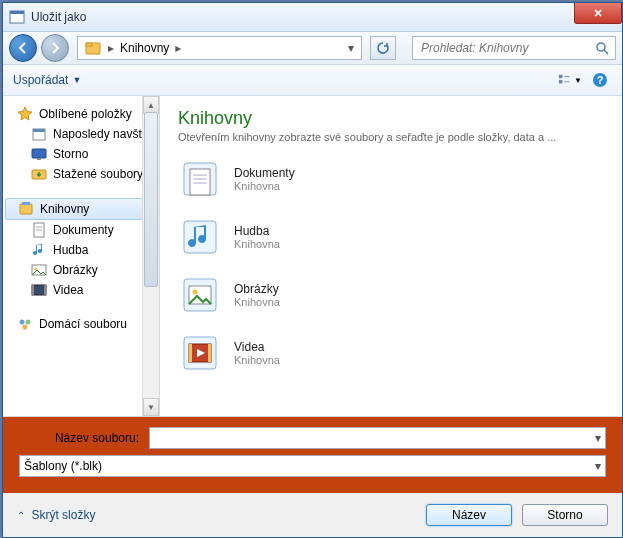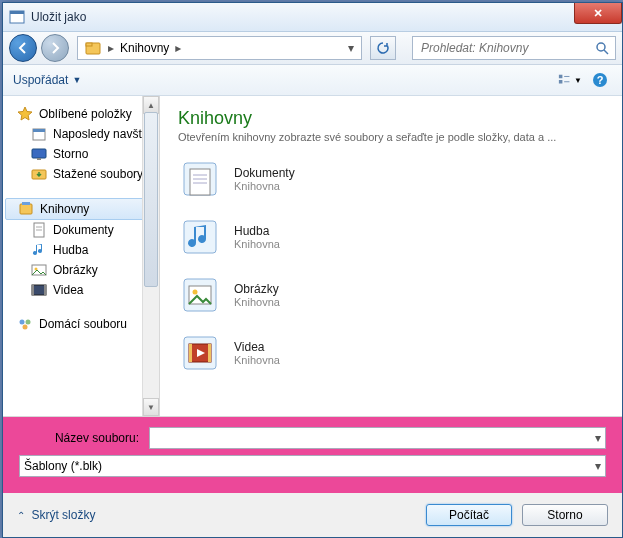--- a/index.html
+++ b/index.html
@@ -35,21 +35,21 @@
 .sidebar .item.sub{padding-left:28px;}
 .sidebar .item.sel{background:linear-gradient(#eaf3fc,#d4e7fa);border:1px solid #a8cdf0;border-radius:2px;margin:0 2px;padding-left:12px;}
 .sidebar .item .icn{width:16px;height:16px;flex-shrink:0;}
 .content{flex:1;padding:12px 18px;overflow:auto;}
 .content h1{font-size:18px;color:#1a7a1a;font-weight:normal;margin:0 0 2px 0;}
 .content .sub{color:#666;font-size:11px;margin-bottom:14px;white-space:nowrap;overflow:hidden;text-overflow:ellipsis;}
 .libitem{display:flex;align-items:center;gap:12px;margin-bottom:14px;}
 .libitem .licon{width:44px;height:44px;flex-shrink:0;}
 .libitem .ltxt .lname{color:#222;}
 .libitem .ltxt .ltype{color:#888;font-size:11px;}
-.bottompanel{border-top:1px solid #d8d8d8;background:#ec4899;padding:10px 16px;}
+.bottompanel{border-top:1px solid #d8d8d8;background:#c2410c;padding:10px 16px;}
 .formrow{display:flex;align-items:center;margin-bottom:6px;}
 .formrow label{width:120px;text-align:right;margin-right:10px;}
 .formrow .field{flex:1;height:20px;border:1px solid #aab;background:#fff;display:flex;align-items:center;padding:0 4px;}
 .formrow .field .dd{margin-left:auto;color:#555;}
 .footer{height:44px;background:#f0f0f0;display:flex;align-items:center;padding:0 14px;gap:10px;}
 .footer .hidelink{display:flex;align-items:center;gap:6px;color:#1a4a80;}
 .footer .fspacer{flex:1;}
 .footer button{width:86px;height:22px;font-family:inherit;font-size:12px;border:1px solid #8a98aa;background:linear-gradient(#fdfdfd,#e4e9ef);border-radius:3px;}
 .footer button.primary{border:1px solid #3a8ad0;box-shadow:0 0 2px #6ab0f0;background:linear-gradient(#f0f8ff,#d0e8fa);}
 .scrollbar{position:absolute;right:0;top:0;bottom:0;width:16px;background:#f0f0f0;border-left:1px solid #ddd;}
@@ -294,17 +294,17 @@
       </div>
     </div>
   </div>
 
   <div class="footer">
     <div class="hidelink">
       <span style="font-size:10px;">⌃</span>
       <span>Skrýt složky</span>
     </div>
     <div class="fspacer"></div>
-    <button class="primary">Počítač</button>
+    <button class="primary">Název</button>
     <button>Storno</button>
   </div>
 
 </div>
 
 </body></html>

